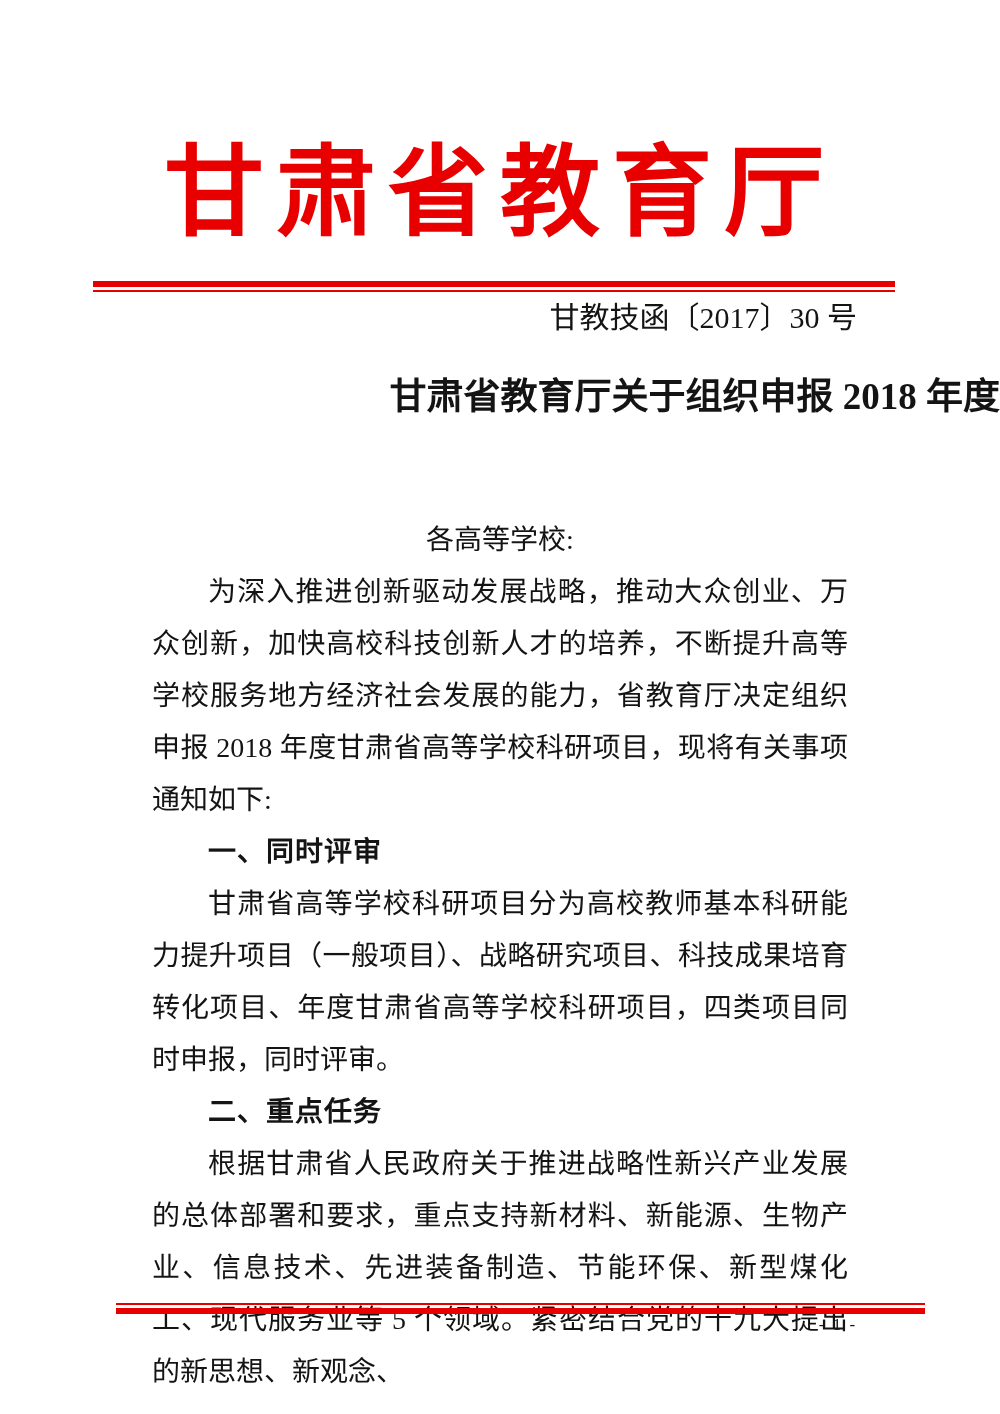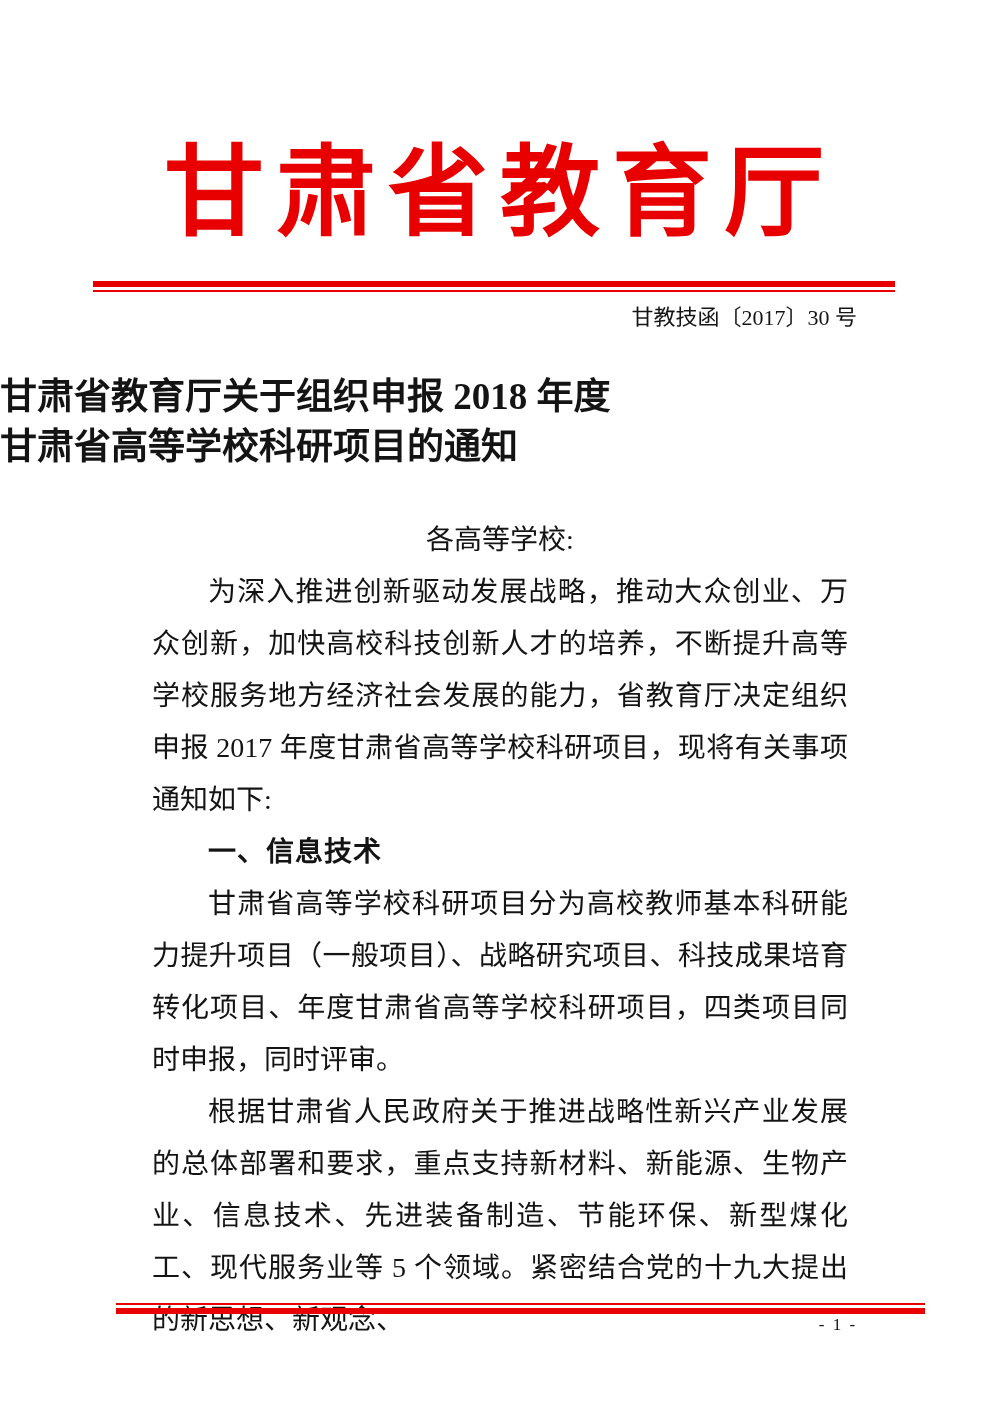--- a/index.html
+++ b/index.html
@@ -49,32 +49,32 @@
     width: 809px;
   }
   .rule-bottom .bar-thin  { height: 2px; }
   .rule-bottom .bar-thick { height: 6px; margin-top: 3px; }
 
   
   .doc-number {
     position: absolute;
     top: 300px;
     right: 143px;
-    font-size: 22px;
+    font-size: 30px;
     line-height: 36px;
     white-space: nowrap;
   }
 
   
   .notice-title {
     position: absolute;
     top: 372px;
     left: 0;
     width: 100%;
-    text-align: left;
+    text-align: right;
     font-size: 37px;
     line-height: 50px;
     font-weight: bold;
   }
 
   
   .doc-body {
     position: absolute;
     top: 514px;
     left: 152px;
@@ -118,28 +118,28 @@
 
   <div class="rule-top">
     <div class="bar-thick" style="background: rgb(232, 0, 0);"></div>
     <div class="bar-thin" style="background: rgb(232, 0, 0);"></div>
   </div>
 
   <div class="doc-number">甘教技函〔2017〕30 号</div>
 
   <div class="notice-title">
     <div>甘肃省教育厅关于组织申报 2018 年度</div>
-    <div>甘肃省高等学校科研项目的通知</div>
   </div>
 
   <div class="doc-body">
       <div class="line-salutation">各高等学校:</div>
-      <div class="line-paragraph">为深入推进创新驱动发展战略，推动大众创业、万众创新，加快高校科技创新人才的培养，不断提升高等学校服务地方经济社会发展的能力，省教育厅决定组织申报 2017 年度甘肃省高等学校科研项目，现将有关事项通知如下:</div>
-      <div class="line-heading">一、信息技术</div>
+      <div class="line-paragraph">为深入推进创新驱动发展战略，推动大众创业、万众创新，加快高校科技创新人才的培养，不断提升高等学校服务地方经济社会发展的能力，省教育厅决定组织申报 2018 年度甘肃省高等学校科研项目，现将有关事项通知如下:</div>
+      <div class="line-heading">一、同时评审</div>
       <div class="line-paragraph">甘肃省高等学校科研项目分为高校教师基本科研能力提升项目（一般项目）、战略研究项目、科技成果培育转化项目、年度甘肃省高等学校科研项目，四类项目同时申报，同时评审。</div>
+      <div class="line-heading">二、重点任务</div>
       <div class="line-paragraph">根据甘肃省人民政府关于推进战略性新兴产业发展的总体部署和要求，重点支持新材料、新能源、生物产业、信息技术、先进装备制造、节能环保、新型煤化工、现代服务业等 5 个领域。紧密结合党的十九大提出的新思想、新观念、</div>
     </div>
 
   <div class="rule-bottom">
     <div class="bar-thin" style="background: rgb(232, 0, 0);"></div>
     <div class="bar-thick" style="background: rgb(232, 0, 0);"></div>
   </div>
 
   <div class="page-number">- 1 -</div>
 

